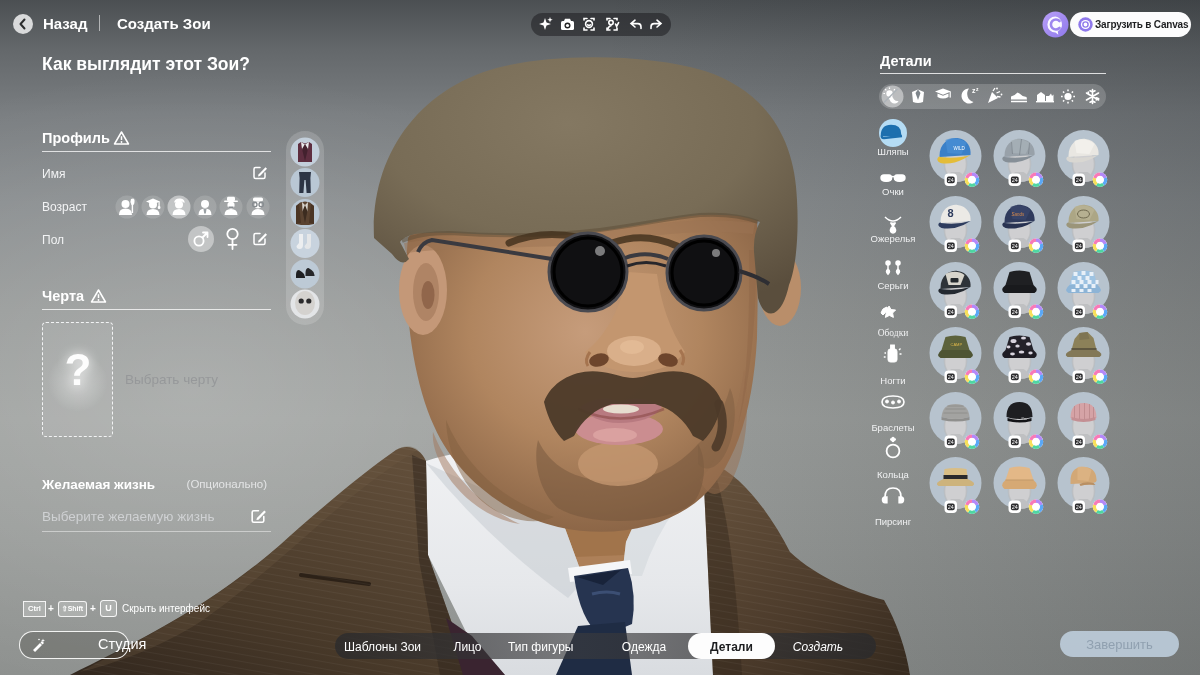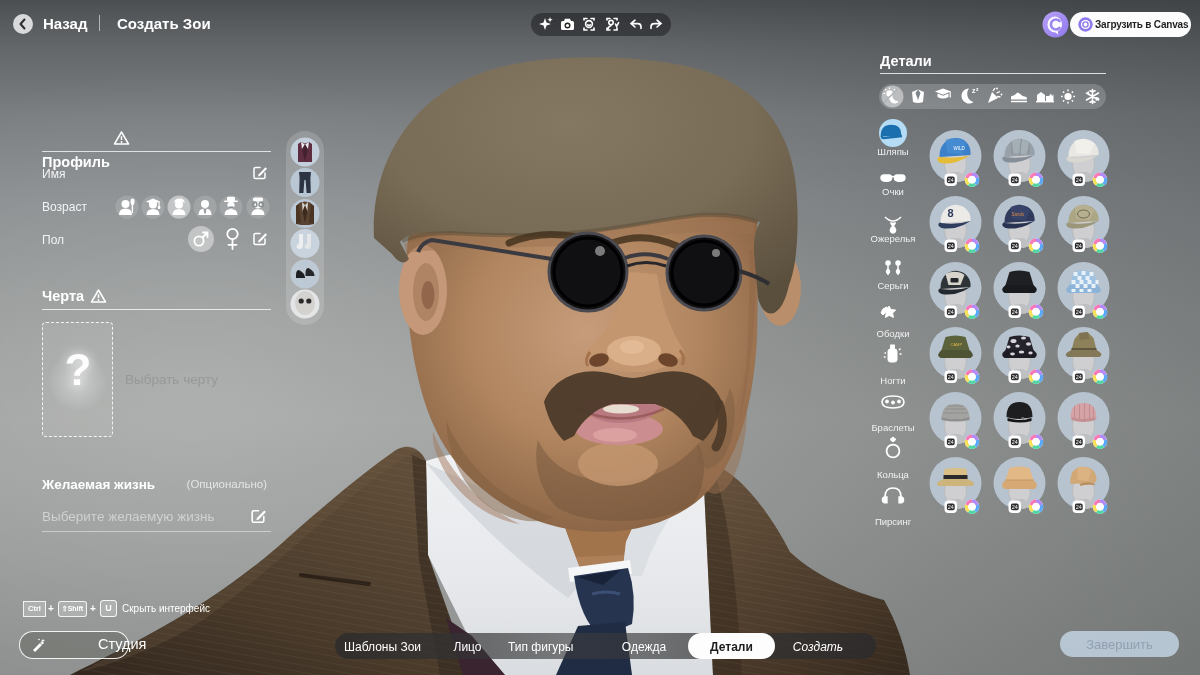--- a/index.html
+++ b/index.html
@@ -129,20 +129,21 @@
 <circle cx="716" cy="253" r="4" fill="#ffffff" opacity="0.45"></circle>
 </svg>
 
 <div class="abs" style="left:13px;top:14px;width:20px;height:20px;border-radius:50%;background:#d9dadb;"></div>
 <svg class="abs" style="left:13px;top:14px" width="20" height="20">
       <path d="M11.5,5.5 L7.5,10 L11.5,14.5" stroke="#2c2d2e" stroke-width="2" fill="none" stroke-linecap="round" stroke-linejoin="round"></path>
     </svg>
 <div class="abs txt" style="left:43px;top:15px;font-size:15px;font-weight:bold;">Назад</div>
 <div class="abs" style="left:99px;top:15px;width:1px;height:16px;background:rgba(255,255,255,0.55);"></div>
 <div class="abs txt" style="left:117px;top:15px;font-size:15px;font-weight:bold;">Создать Зои</div>
+<div class="abs txt" style="left:42px;top:54px;font-size:17.5px;font-weight:bold;">Как выглядит этот Зои?</div>
 
 <div class="abs" style="left:531px;top:13px;width:140px;height:23px;border-radius:12px;background:rgba(30,30,32,0.55);"></div>
 <svg class="abs" style="left:531px;top:13px" width="140" height="23" viewBox="0 0 140 23">
 <g fill="#fff" stroke="none">
 <path d="M14,5 L15.5,9.5 L20,11 L15.5,12.5 L14,17 L12.5,12.5 L8,11 L12.5,9.5 Z"></path>
 <path d="M19,4 L19.7,6 L21.7,6.8 L19.7,7.6 L19,9.6 L18.3,7.6 L16.3,6.8 L18.3,6 Z"></path>
 <rect x="30" y="8" width="13" height="9" rx="1.6"></rect>
         <path d="M33,8 L34,5.8 L39,5.8 L40,8 Z"></path>
         <circle cx="36.5" cy="12.5" r="3" fill="#222"></circle>
         <circle cx="36.5" cy="12.5" r="1.6" fill="#fff"></circle>
@@ -171,21 +172,21 @@
 <path d="M17.5,10 a5,5 0 1 0 0,7" stroke="#9d86ef" stroke-width="2.6" fill="none" stroke-linecap="round"></path>
 </svg>
 <div class="abs" style="left:1070px;top:12px;width:121px;height:25px;border-radius:13px;background:#fcfcfd;"></div>
 <svg class="abs" style="left:1078px;top:17px" width="15" height="15" viewBox="0 0 15 15">
       <circle cx="7.5" cy="7.5" r="7.2" fill="#8f79ec"></circle>
       <circle cx="7.5" cy="7.5" r="4.6" fill="#fff"></circle>
       <circle cx="7.5" cy="7.5" r="2.6" fill="none" stroke="#8f79ec" stroke-width="1.4"></circle>
     </svg>
 <div class="abs" style="left:1095px;top:19px;font-size:10px;font-weight:bold;color:#1e1f21;white-space:nowrap;letter-spacing:-0.2px;">Загрузить в Canvas</div>
 
-<div class="abs txt" style="left:42px;top:130px;font-size:14.5px;font-weight:bold;margin-top:24px;">Профиль</div>
+<div class="abs txt" style="left:42px;top:130px;font-size:14.5px;font-weight:bold;">Профиль</div>
 <svg class="abs" style="left:113px;top:130px" width="17" height="16" viewBox="0 0 17 16">
       <path d="M8.5,2 L15.5,14 L1.5,14 Z" fill="none" stroke="#fff" stroke-width="1.5" stroke-linejoin="round"></path>
       <path d="M8.5,6.2 L8.5,10" stroke="#fff" stroke-width="1.5"></path>
       <circle cx="8.5" cy="12" r="0.9" fill="#fff"></circle>
     </svg>
 <div class="abs" style="left:42px;top:151px;width:229px;height:1px;background:rgba(255,255,255,0.75);"></div>
 <div class="abs" style="left:42px;top:167px;font-size:12px;color:#f2f3f4;">Имя</div>
 <svg class="abs" style="left:251px;top:164px" width="18" height="18" viewBox="0 0 18 18">
       <path d="M9,3.5 L4.5,3.5 Q3,3.5 3,5 L3,13 Q3,14.5 4.5,14.5 L12.5,14.5 Q14,14.5 14,13 L14,9" stroke="#fff" stroke-width="1.5" fill="none" stroke-linecap="round"></path>
       <path d="M7.5,10.5 L14.5,3.2 L16,4.8 L9,12 L7,12.4 Z" fill="#fff"></path>
@@ -382,21 +383,21 @@
           <path d="M16,380 Q16,371 24,371 Q32,371 32,380"></path>
           <path d="M16,380 q-2.4,0 -2.4,2.8 q0,2.8 2.4,2.8 l1.8,0 l0,-5.6 Z" fill="#fff"></path>
           <path d="M32,380 q2.4,0 2.4,2.8 q0,2.8 -2.4,2.8 l-1.8,0 l0,-5.6 Z" fill="#fff"></path>
         </g>
 </g>
 </svg>
 <div class="abs" style="left:869px;top:146px;width:48px;text-align:center;font-size:9.5px;color:#f0f1f2;">Шляпы</div>
 <div class="abs" style="left:869px;top:186px;width:48px;text-align:center;font-size:9.5px;color:#f0f1f2;">Очки</div>
 <div class="abs" style="left:869px;top:233px;width:48px;text-align:center;font-size:9.5px;color:#f0f1f2;">Ожерелья</div>
 <div class="abs" style="left:869px;top:280px;width:48px;text-align:center;font-size:9.5px;color:#f0f1f2;">Серьги</div>
-<div class="abs" style="left:869px;top:328px;width:48px;text-align:center;font-size:9.5px;color:#f0f1f2;">Ободки</div>
+<div class="abs" style="left:869px;top:328px;width:48px;text-align:center;font-size:9.5px;color:#f0f1f2;font-family:Liberation Serif, serif;">Ободки</div>
 <div class="abs" style="left:869px;top:375px;width:48px;text-align:center;font-size:9.5px;color:#f0f1f2;">Ногти</div>
 <div class="abs" style="left:869px;top:422px;width:48px;text-align:center;font-size:9.5px;color:#f0f1f2;">Браслеты</div>
 <div class="abs" style="left:869px;top:469px;width:48px;text-align:center;font-size:9.5px;color:#f0f1f2;">Кольца</div>
 <div class="abs" style="left:869px;top:516px;width:48px;text-align:center;font-size:9.5px;color:#f0f1f2;">Пирсинг</div>
 
 <svg class="abs" style="left:915px;top:120px" width="200" height="395" viewBox="0 0 200 395">
 <defs>
 <clipPath id="cc">
           <circle cx="0" cy="0" r="26"></circle>
         </clipPath>

